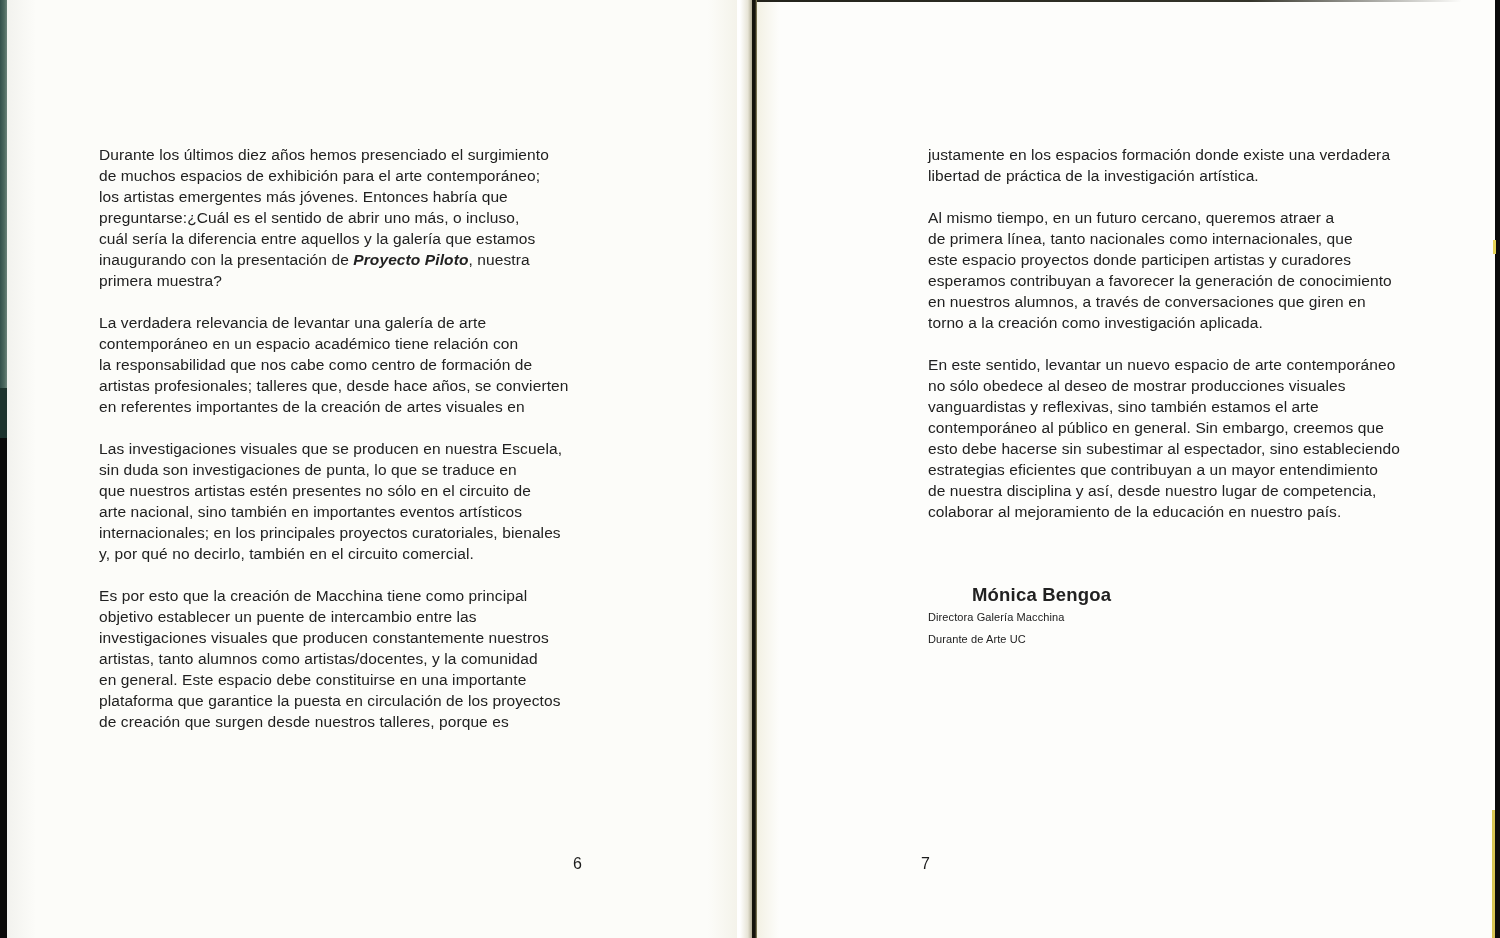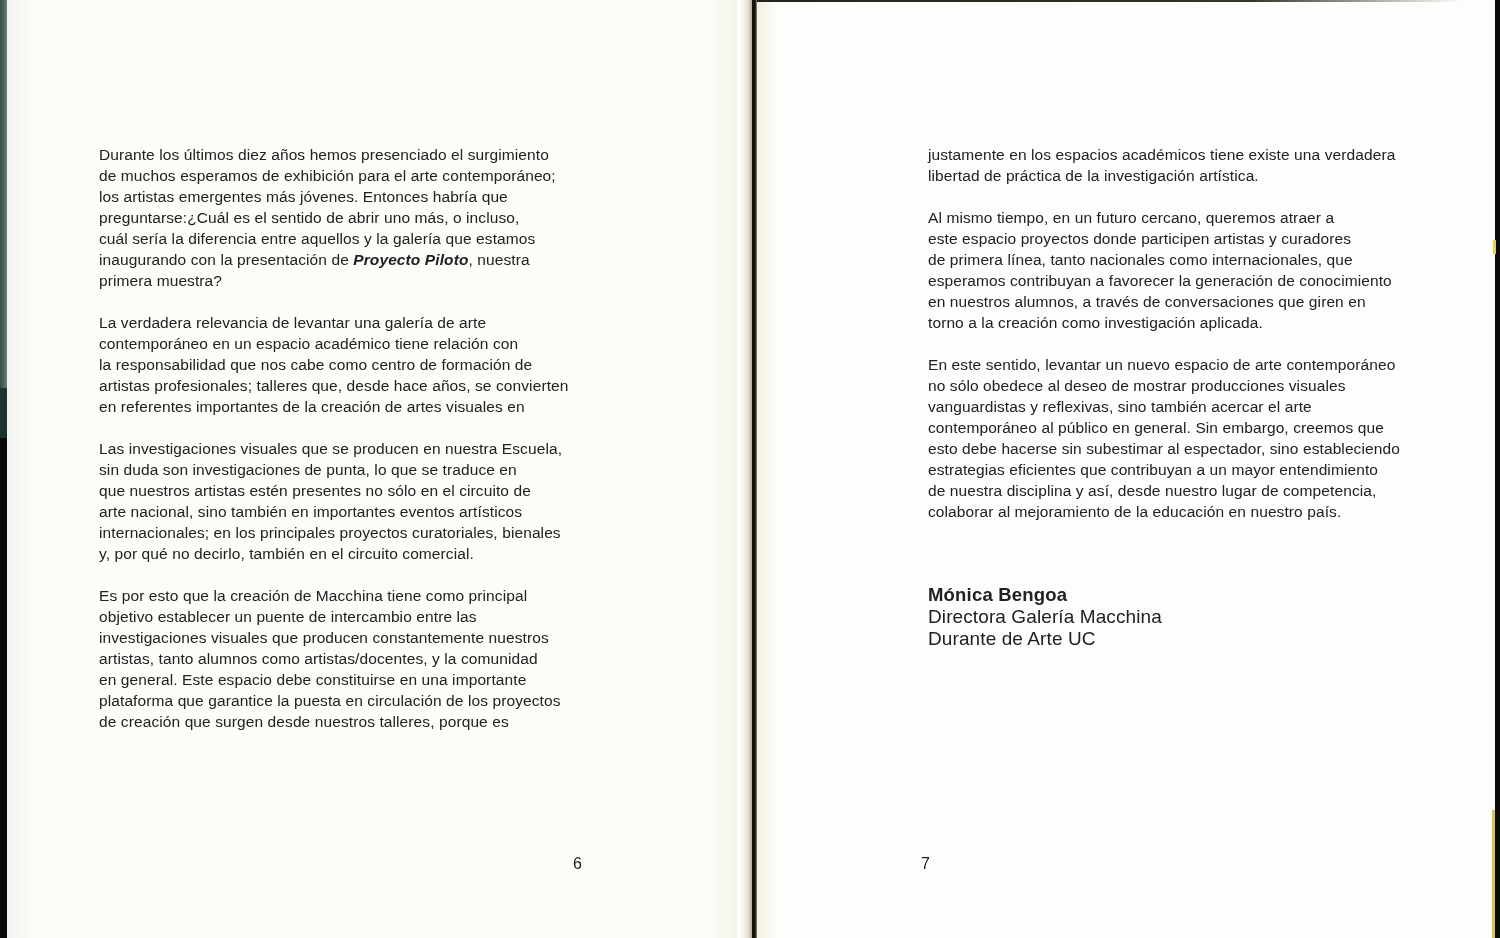--- a/index.html
+++ b/index.html
@@ -45,43 +45,43 @@
 
   
   .text-col { position:absolute; font-size:15.5px; line-height:21px; letter-spacing:0.1px; }
   .text-left  { left:92px;  top:144px; width:530px; }
   .text-right { left:928px; top:144px; width:520px; }
   .para { margin:0 0 21px 0; }
   .para .line { white-space:nowrap; }
 
   
   .signature { margin-top:62px; }
-  .sig-name  { font-weight:bold; font-size:18.5px; line-height:22px; letter-spacing:0.2px; }
-  .sig-line  { font-size:19px; line-height:22px; }
+  .sig-name  { font-weight:bold; font-size:18.5px; line-height:22px; letter-spacing:0.2px;margin-left:44px; }
+  .sig-line  { font-size:11px; line-height:22px; }
 
   
   .pagenum { position:absolute; font-size:16px; color:#1c1c1c; }
   .pagenum-left  { left:573px; top:855px; }
   .pagenum-right { left:921px; top:855px; }
 </style>
 </head>
 <body>
 
 <div class="scan">
 
   <div class="left-edge">
     <div class="left-edge-dark"></div>
     <div class="left-edge-black"></div>
   </div>
 
   <div class="page page-left">
     <div class="text-col text-left" style="position:absolute;">
       <div class="para">
           <div class="line">Durante los últimos diez años hemos presenciado el surgimiento</div>
-          <div class="line">de muchos esperamos de exhibición para el arte contemporáneo;</div>
+          <div class="line">de muchos espacios de exhibición para el arte contemporáneo;</div>
           <div class="line">los artistas emergentes más jóvenes. Entonces habría que</div>
           <div class="line">preguntarse:¿Cuál es el sentido de abrir uno más, o incluso,</div>
           <div class="line">cuál sería la diferencia entre aquellos y la galería que estamos</div>
           <div class="line">inaugurando con la presentación de <b><i>Proyecto Piloto</i></b>, nuestra</div>
           <div class="line">primera muestra?</div>
         </div>
       <div class="para">
           <div class="line">La verdadera relevancia de levantar una galería de arte</div>
           <div class="line">contemporáneo en un espacio académico tiene relación con</div>
           <div class="line">la responsabilidad que nos cabe como centro de formación de</div>
@@ -107,35 +107,35 @@
         </div>
     </div>
   </div>
 
   <div class="gutter"></div>
   <div class="gutter-line"></div>
 
   <div class="page page-right">
     <div class="text-col text-right" style="position:absolute; left:171px; top:144px;">
       <div class="para">
-          <div class="line">justamente en los espacios académicos tiene existe una verdadera</div>
+          <div class="line">justamente en los espacios formación donde existe una verdadera</div>
           <div class="line">libertad de práctica de la investigación artística.</div>
         </div>
       <div class="para">
           <div class="line">Al mismo tiempo, en un futuro cercano, queremos atraer a</div>
+          <div class="line">de primera línea, tanto nacionales como internacionales, que</div>
           <div class="line">este espacio proyectos donde participen artistas y curadores</div>
-          <div class="line">de primera línea, tanto nacionales como internacionales, que</div>
           <div class="line">esperamos contribuyan a favorecer la generación de conocimiento</div>
           <div class="line">en nuestros alumnos, a través de conversaciones que giren en</div>
           <div class="line">torno a la creación como investigación aplicada.</div>
         </div>
       <div class="para">
           <div class="line">En este sentido, levantar un nuevo espacio de arte contemporáneo</div>
           <div class="line">no sólo obedece al deseo de mostrar producciones visuales</div>
-          <div class="line">vanguardistas y reflexivas, sino también acercar el arte</div>
+          <div class="line">vanguardistas y reflexivas, sino también estamos el arte</div>
           <div class="line">contemporáneo al público en general. Sin embargo, creemos que</div>
           <div class="line">esto debe hacerse sin subestimar al espectador, sino estableciendo</div>
           <div class="line">estrategias eficientes que contribuyan a un mayor entendimiento</div>
           <div class="line">de nuestra disciplina y así, desde nuestro lugar de competencia,</div>
           <div class="line">colaborar al mejoramiento de la educación en nuestro país.</div>
         </div>
       <div class="signature">
         <div class="sig-name">Mónica Bengoa</div>
         <div class="sig-line">Directora Galería Macchina</div>
         <div class="sig-line">Durante de Arte UC</div>

